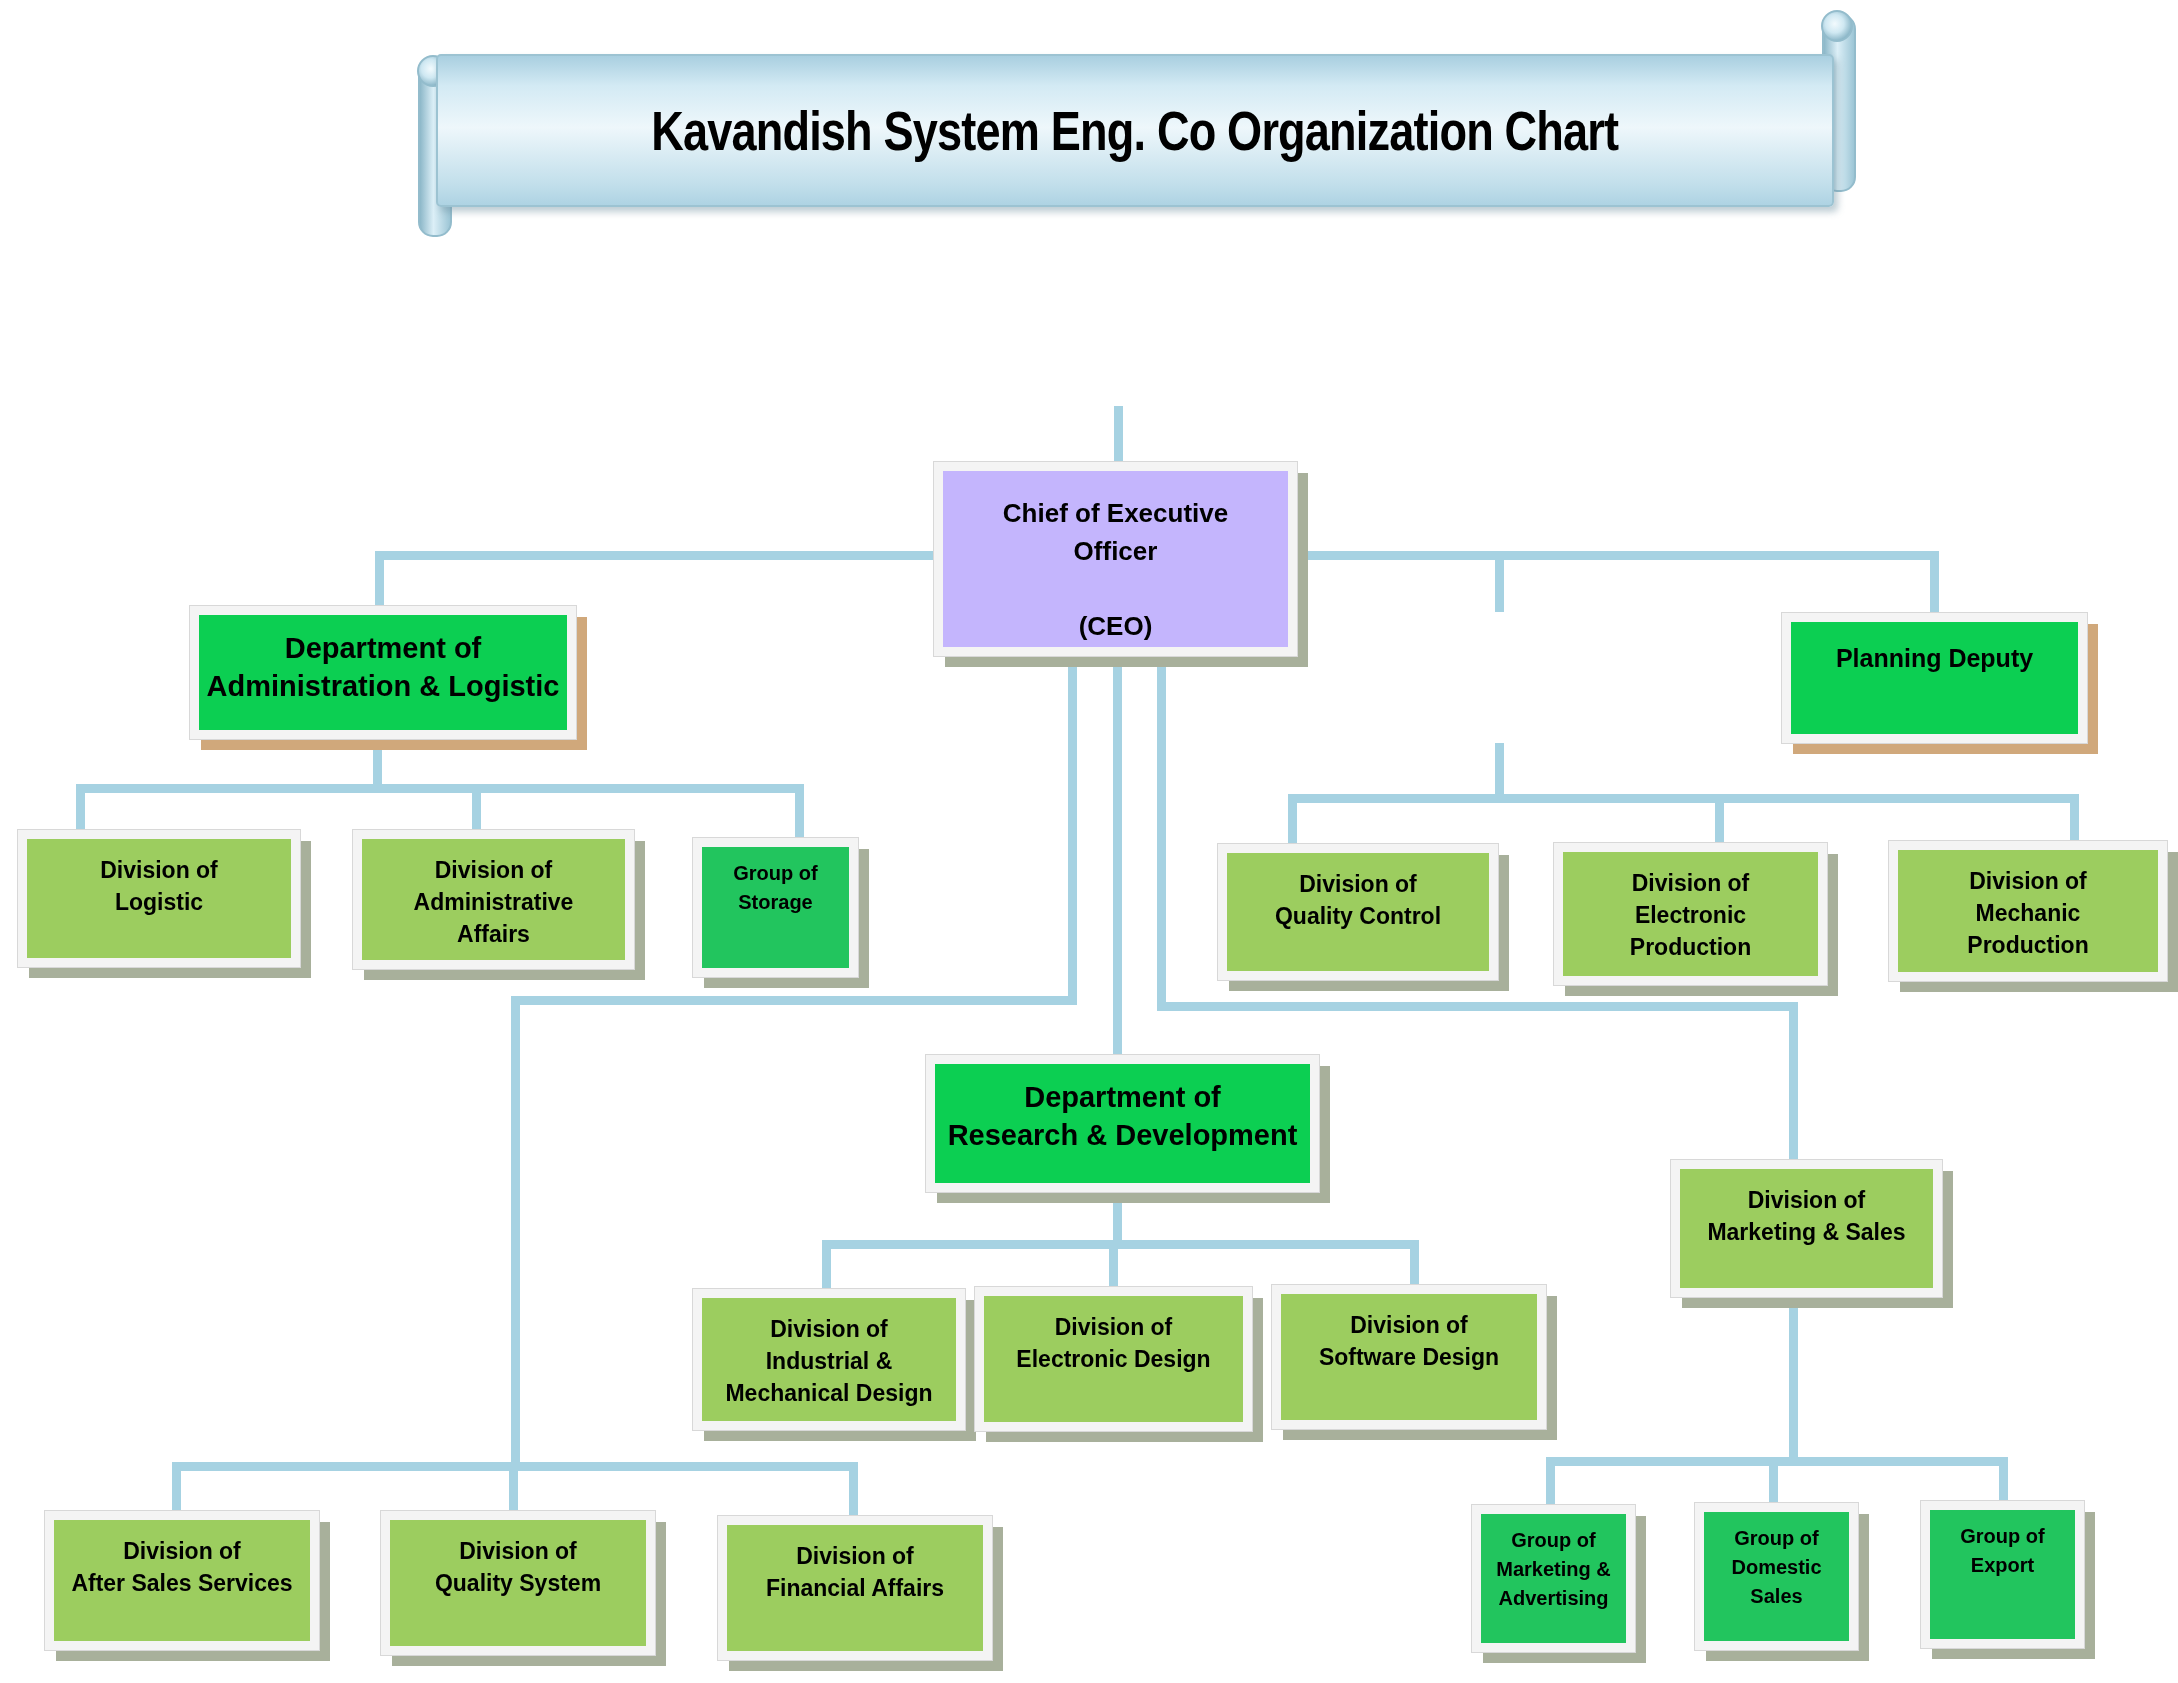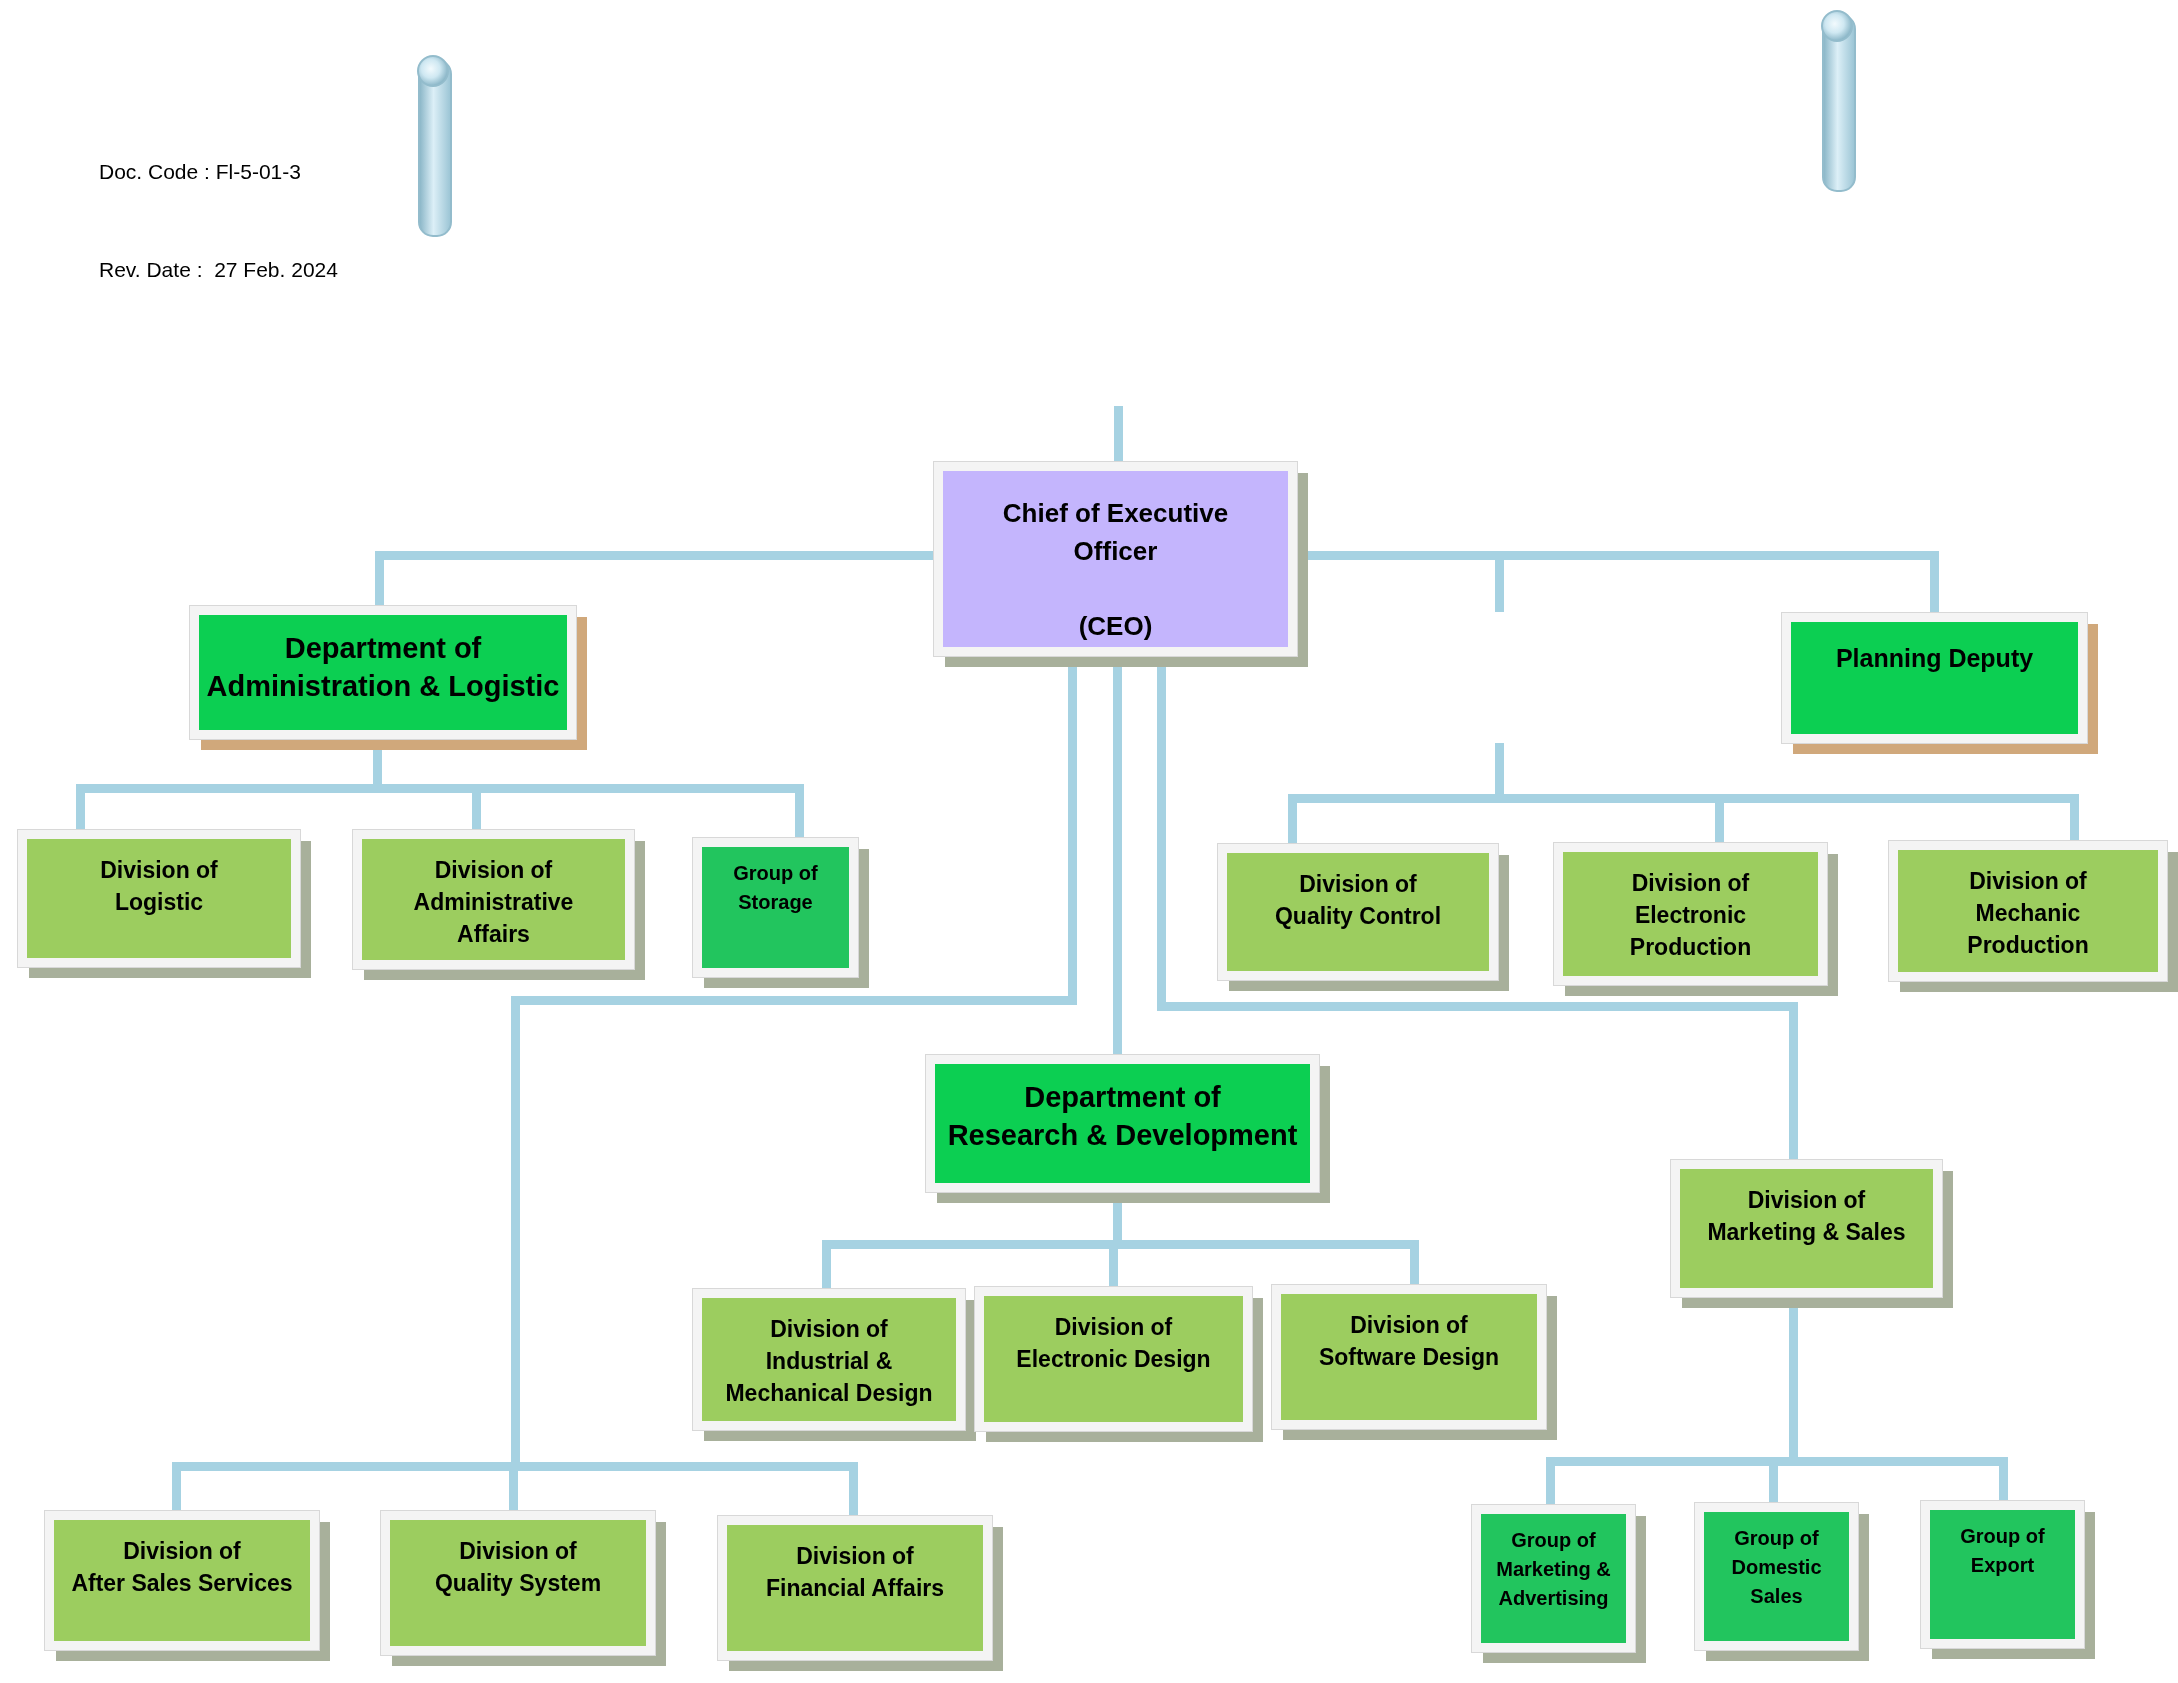--- a/index.html
+++ b/index.html
@@ -58,29 +58,28 @@
   .fs-dept{font-size:29px;line-height:1.32;padding-top:14px;}
   .fs-deputy{font-size:25px;line-height:1.3;padding-top:20px;}
   .fs-division{font-size:23px;line-height:1.4;padding-top:15px;}
   .fs-group{font-size:20px;line-height:1.45;padding-top:12px;}
 </style>
 </head>
 <body>
 
 <div id="stage">
 
-  <div class="doc-meta">
-    <div>Doc. Code : Fl-5-01-3</div>
-    <div>Rev. Date :  27 Feb. 2024</div>
-  </div>
 
   <div class="curl" style="left:418px;top:59px;height:174px;"></div>
   <div class="curl-knob" style="left:417px;top:55px;"></div>
   <div class="curl" style="left:1822px;top:14px;height:174px;"></div>
   <div class="curl-knob" style="left:1821px;top:10px;"></div>
+  <div class="banner">
+    <div class="banner-title">Kavandish System Eng. Co Organization Chart</div>
+  </div>
 
   <div class="line" style="left:1114px;top:406px;width:9px;height:59px;"></div>
 
   <div class="line" style="left:375px;top:551px;width:558px;height:9px;"></div>
   <div class="line" style="left:375px;top:551px;width:9px;height:56px;"></div>
   <div class="line" style="left:1297px;top:551px;width:642px;height:9px;"></div>
   <div class="line" style="left:1495px;top:551px;width:9px;height:61px;"></div>
   <div class="line" style="left:1930px;top:551px;width:9px;height:61px;"></div>
 
   <div class="line" style="left:373px;top:739px;width:9px;height:46px;"></div>

